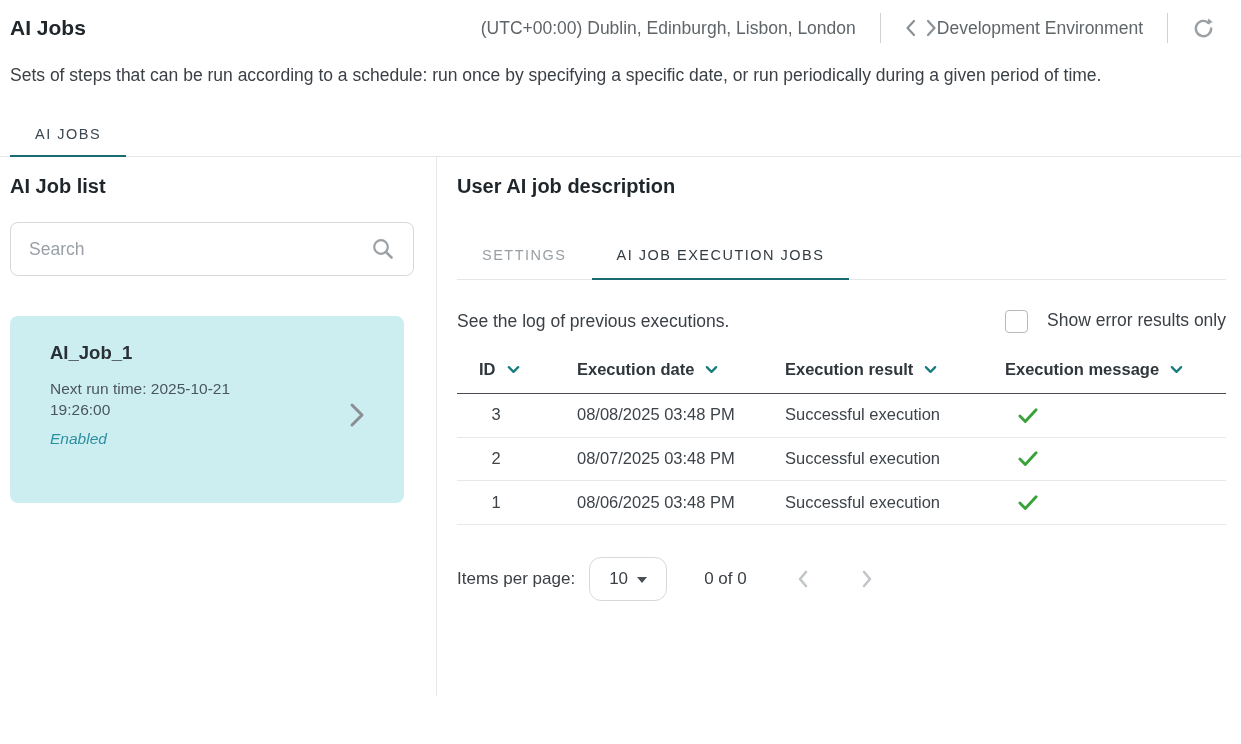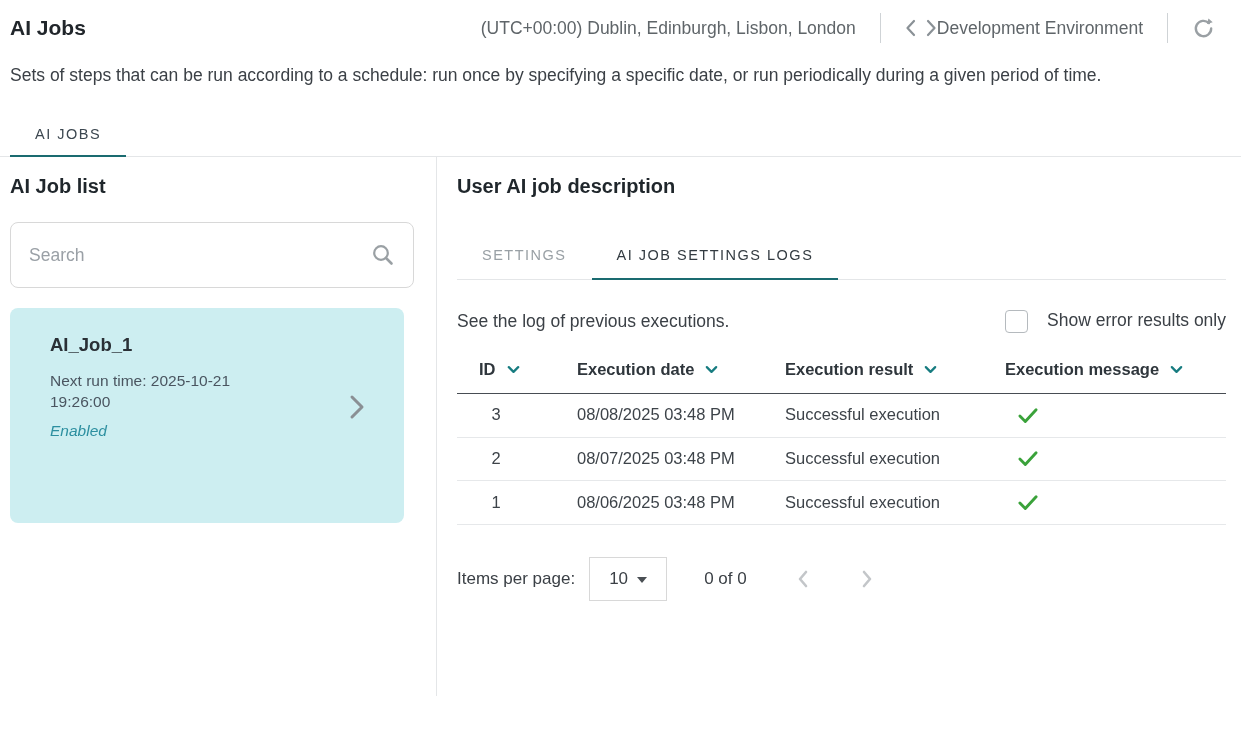--- a/index.html
+++ b/index.html
@@ -25,28 +25,28 @@
              color:#3c4750; cursor:pointer; border-bottom:2px solid transparent; margin-bottom:-1px; }
   .maintab.active { border-bottom-color:#1a6b70; }
 
   
   .content { display:flex; height:539px; }
   .left { width:437px; flex:0 0 437px; border-right:1px solid #e4e6e8; padding:0 22px 0 10px; }
   .right { flex:1; padding:0 15px 0 20px; }
   h2 { font-size:20px; font-weight:bold; color:#1f262b; margin-top:18px; }
 
   
-  .searchbox { margin-top:24px; height:66px; border:1px solid #d8d8d8; border-radius:8px;
+  .searchbox { margin-top:24px; height:54px; border:1px solid #d8d8d8; border-radius:8px;
                display:flex; align-items:center; padding:0 18px; background:#fff; }
   .searchbox input { flex:1; border:none; outline:none; font-size:17.5px; color:#333;
                      font-family:"Liberation Sans","DejaVu Sans",sans-serif; background:transparent; }
   .searchbox input::placeholder { color:#9aa0a6; }
 
   
-  .jobcard { position:relative; margin-top:20px; width:394px; height:215px; background:#cdeef1;
+  .jobcard { position:relative; margin-top:40px; width:394px; height:187px; background:#cdeef1;
              border-radius:8px; padding:26px 70px 0 40px; cursor:pointer; }
   .jobname { font-size:18.5px; font-weight:bold; color:#2a3036; }
   .jobnext { margin-top:14px; width:228px; font-size:15.5px; line-height:1.38; color:#4a5560; }
   .jobstatus { margin-top:9px; font-size:15.5px; font-style:italic; color:#2c8fa0; }
   .cardchev { position:absolute; right:36px; top:84px; }
 
   
   .subtabs { margin-top:37px; border-bottom:1px solid #e4e6e8; display:flex; }
   .subtab { padding:12px 25px 15px 25px; font-size:14.5px; letter-spacing:1.5px; color:#99a0a5;
             cursor:pointer; border-bottom:2px solid transparent; margin-bottom:-1px; }
@@ -65,21 +65,21 @@
   th svg { margin-left:10px; vertical-align:-2px; }
   th.c1 { width:120px; padding-left:22px; }
   th.c2 { width:208px; }
   th.c3 { width:220px; }
   td { padding:11px 0 12px 0; font-size:16.5px; color:#3d4349; border-bottom:1px solid #e6e8ea; }
   td.c1 { text-align:center; padding-right:42px; }
   td.c4 svg { margin-left:12px; vertical-align:middle; }
 
   
   .pager { margin-top:32px; display:flex; align-items:center; font-size:17px; color:#3b4046; }
-  .pagesel { margin-left:14px; width:78px; height:44px; border:1px solid #d8d8d8; border-radius:0;
+  .pagesel { margin-left:14px; width:78px; height:44px; border:1px solid #d8d8d8; border-radius:12px;
              display:flex; align-items:center; justify-content:center; gap:9px; cursor:pointer; background:#fff; }
   .tri { width:0; height:0; border-left:5px solid transparent; border-right:5px solid transparent;
          border-top:6px solid #4a4f54; margin-top:2px; }
   .range { margin-left:37px; }
   .pgbtn { background:none; border:none; cursor:pointer; margin-left:48px; display:flex; align-items:center; }
 </style>
 </head>
 <body>
 
 <div class="app">
@@ -133,21 +133,21 @@
           <polyline points="6,5 16,15 6,25" fill="none" stroke="#8a8f94" stroke-width="3" stroke-linecap="round" stroke-linejoin="round"></polyline>
         </svg>
       </div>
     </aside>
 
     <section class="right">
       <h2>User AI job description</h2>
 
       <div class="subtabs">
         <div class="subtab">SETTINGS</div>
-        <div class="subtab active">AI JOB SETTINGS LOGS</div>
+        <div class="subtab active">AI JOB EXECUTION JOBS</div>
       </div>
 
       <div class="logrow">
         <span>See the log of previous executions.</span>
         <label class="chk">
           <span class="chkbox"></span>
           <span>Show error results only</span>
         </label>
       </div>
 

